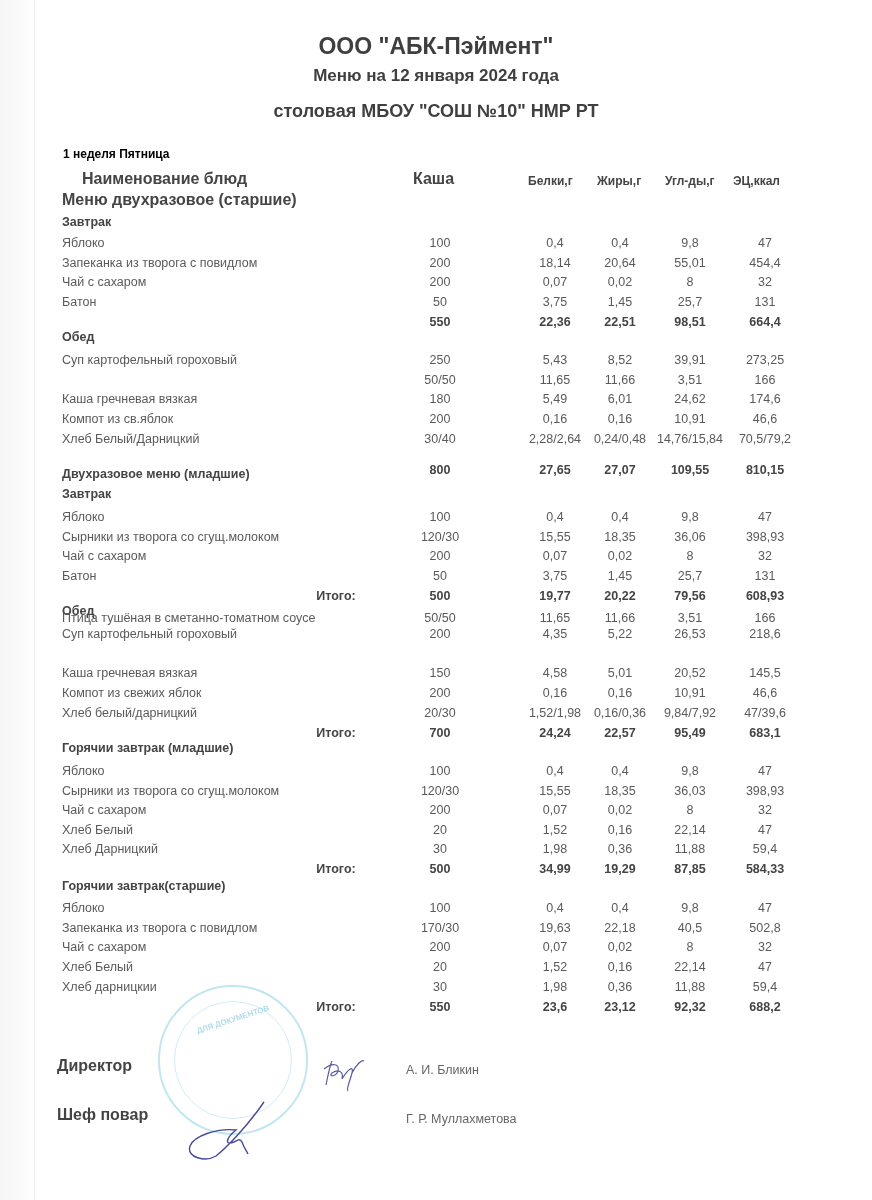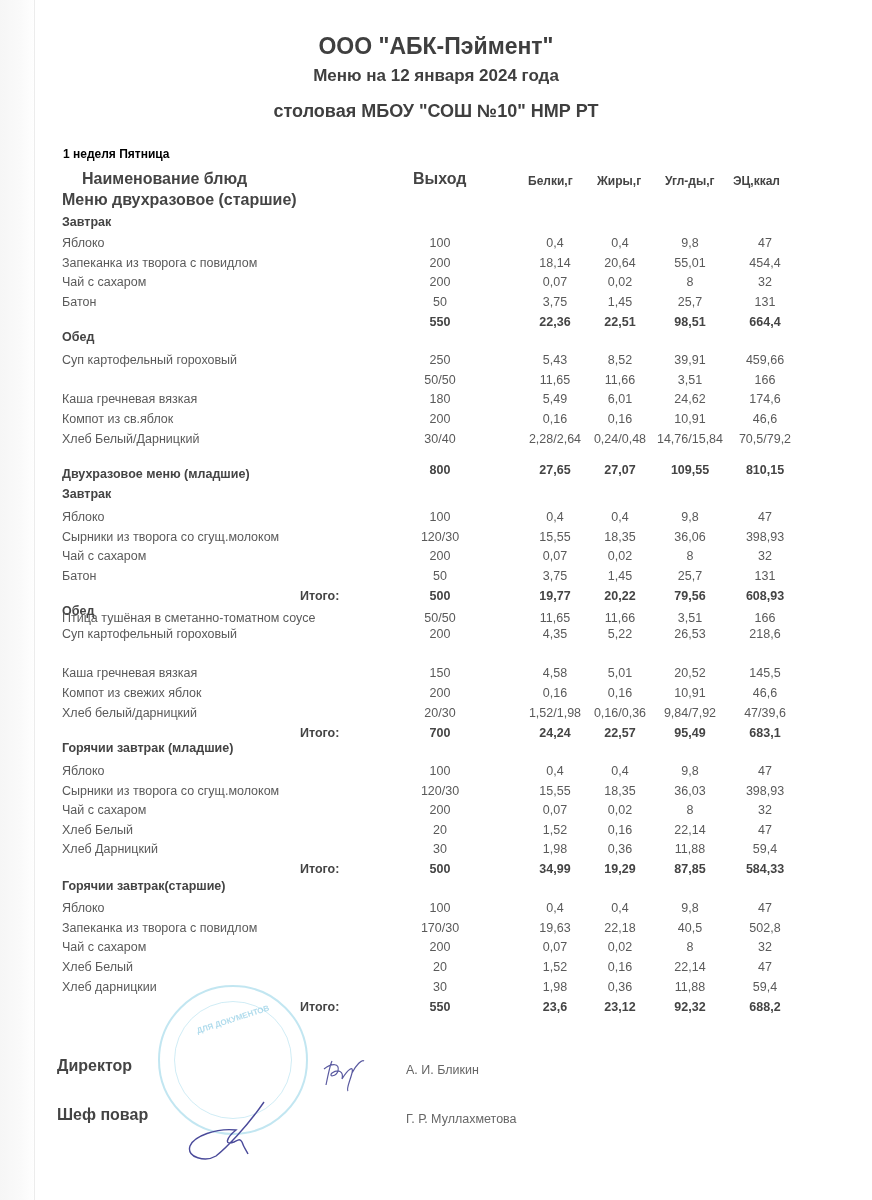--- a/index.html
+++ b/index.html
@@ -26,21 +26,21 @@
 
   .row { position: absolute; left: 0; width: 872px; height: 20px; font-size: 12.5px; line-height: 20px; color: #5a5a5a; }
   .row .c { position: absolute; text-align: center; white-space: nowrap; }
   .row .name { position: absolute; left: 62px; white-space: nowrap; }
   .c-out { left: 405px; width: 70px; }
   .c-b { left: 515px; width: 80px; }
   .c-f { left: 585px; width: 70px; }
   .c-c { left: 650px; width: 80px; }
   .c-k { left: 725px; width: 80px; }
   .row.total { font-weight: bold; color: #444; }
-  .row.total .itogo { position: absolute; left: 300px; width: 72px; text-align: left; }
+  .row.total .itogo { position: absolute; left: 300px; width: 72px; text-align: center; }
 
   .col-head { position: absolute; top: 170px; font-weight: bold; color: #444; }
   .col-title { left: 62px; font-size: 16px; margin-left: 20px; }
   .col-out { left: 413px; font-size: 16px; }
   .col-small { font-size: 12px; top: 174px; }
 
   .menu-head { position: absolute; left: 62px; font-weight: bold; color: #444; }
   .menu-big { font-size: 16px; }
   .menu-med { font-size: 12.5px; }
 
@@ -61,21 +61,21 @@
 <div class="scan-edge"></div>
 <div class="scan-line"></div>
 
 <div class="header h1">ООО "АБК-Пэймент"</div>
 <div class="header h2">Меню на 12 января 2024 года</div>
 <div class="header h3">столовая МБОУ "СОШ №10" НМР РТ</div>
 
 <div class="week">1 неделя Пятница</div>
 
 <div class="col-head col-title">Наименование блюд</div>
-<div class="col-head col-out">Выход</div>
+<div class="col-head col-out">Каша</div>
 <div class="col-head col-small" style="left:528px">Белки,г</div>
 <div class="col-head col-small" style="left:597px">Жиры,г</div>
 <div class="col-head col-small" style="left:665px">Угл-ды,г</div>
 <div class="col-head col-small" style="left:733px">ЭЦ,ккал</div>
 
 <div id="table">
     <div class="menu-head menu-big" style="top: 191px;">Меню двухразовое (старшие)</div>
     <div class="menu-head menu-med" style="top: 215px;">Завтрак</div>
     <div class="row" style="top: 233px;">
       <span class="name">Яблоко</span>
@@ -117,21 +117,21 @@
       <span class="c c-c">98,51</span>
       <span class="c c-k">664,4</span>
     </div>
     <div class="menu-head menu-med" style="top: 330px;">Обед</div>
     <div class="row" style="top: 350px;">
       <span class="name">Суп картофельный гороховый</span>
       <span class="c c-out">250</span>
       <span class="c c-b">5,43</span>
       <span class="c c-f">8,52</span>
       <span class="c c-c">39,91</span>
-      <span class="c c-k">459,66</span>
+      <span class="c c-k">273,25</span>
     </div>
     <div class="row" style="top: 370px;">
       <span class="c c-out">50/50</span>
       <span class="c c-b">11,65</span>
       <span class="c c-f">11,66</span>
       <span class="c c-c">3,51</span>
       <span class="c c-k">166</span>
     </div>
     <div class="row" style="top: 389px;">
       <span class="name">Каша гречневая вязкая</span>

